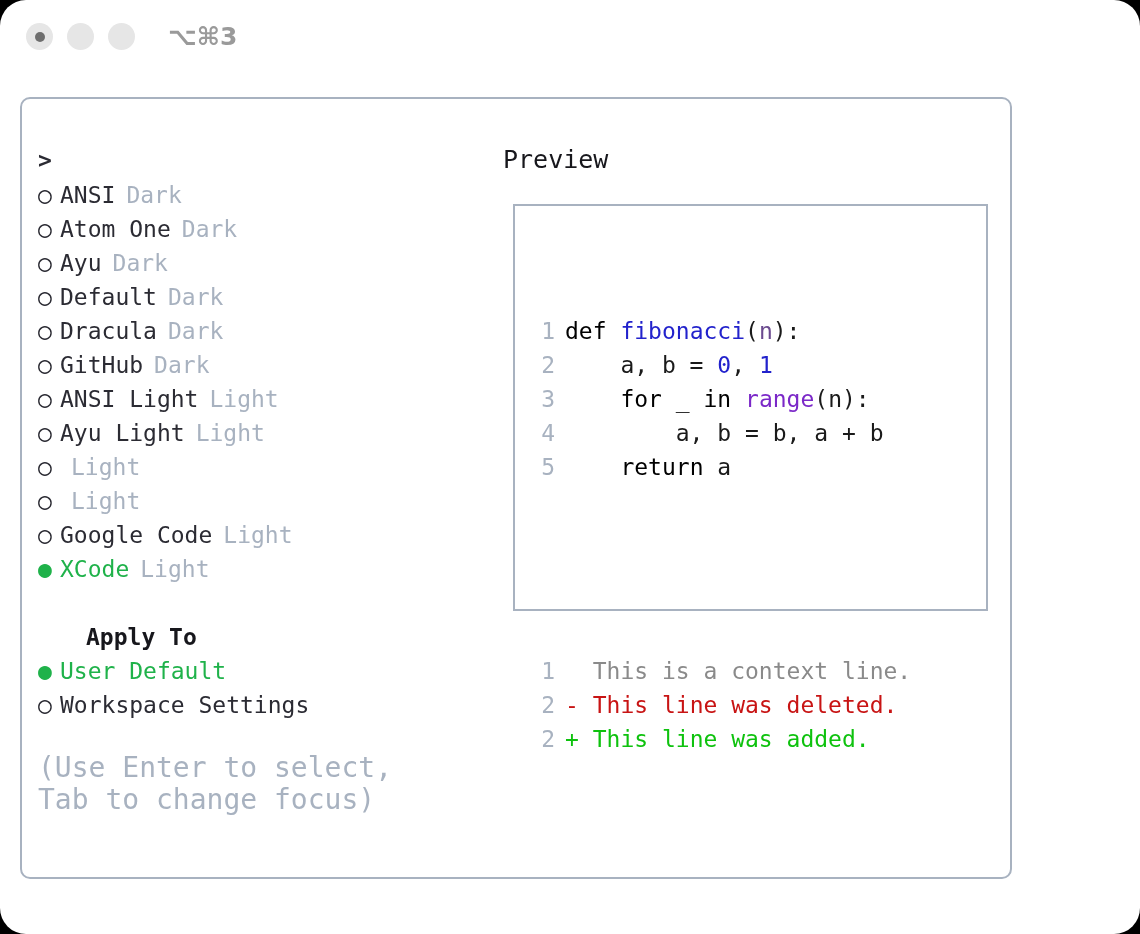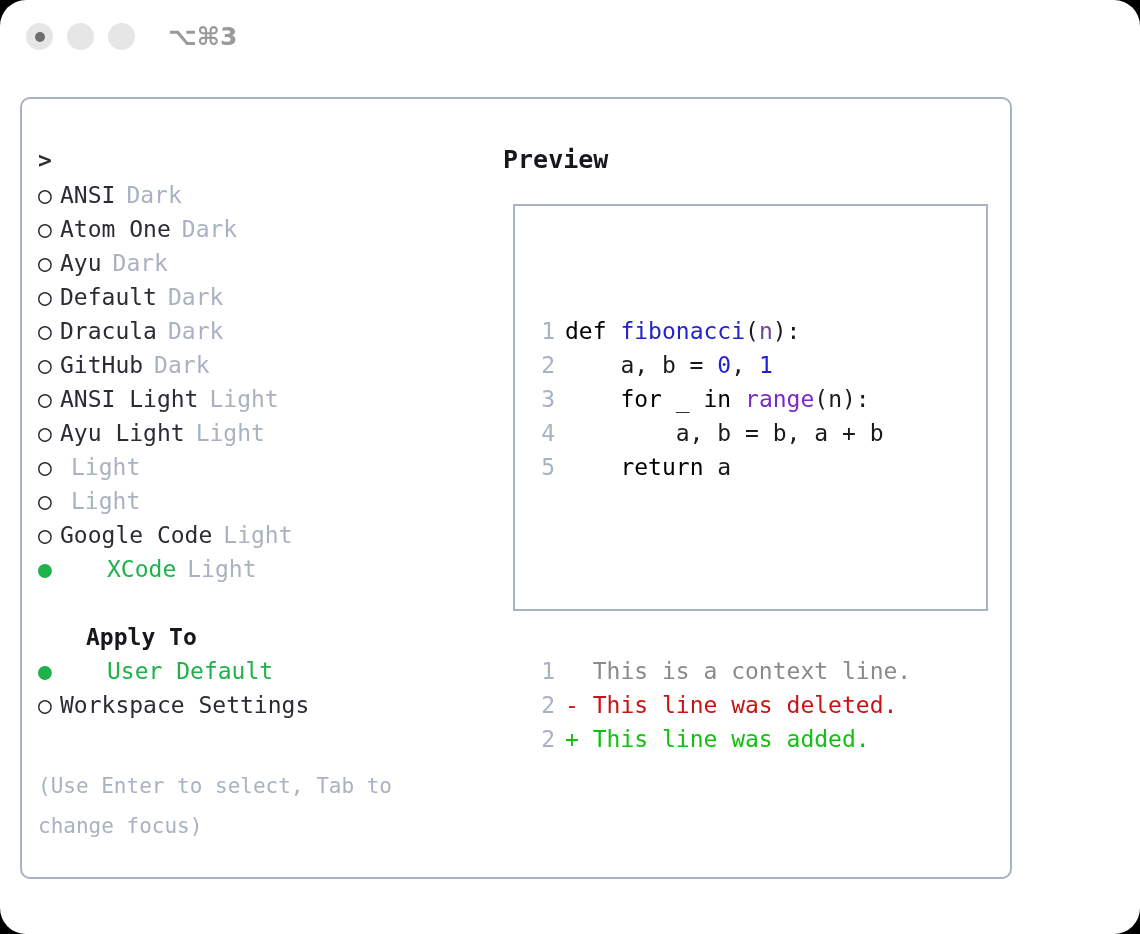--- a/index.html
+++ b/index.html
@@ -104,21 +104,20 @@
   .marker.sel {
     color: #1fb24a;
   }
   .marker.none { color: transparent; }
   .label {
     color: #2b2b33;
     text-align: right;
   }
   .label.sel {
     color: #1fb24a;
-    margin-left: 47px;
   }
   .tag {
     color: #a8b2c0;
     padding-left: 11px;
   }
   .heading {
     font-size: 25px;
     font-weight: bold;
     color: #17171c;
     height: 36px;
@@ -132,36 +131,36 @@
     color: #17171c;
     height: 34px;
     line-height: 34px;
     display: flex;
     white-space: pre;
     font-weight: bold;
     gap: 26px;
   }
   .spacer-row { height: 34px; }
   .hint {
-    margin-top: 44px;
-    font-size: 21px;
-    line-height: 40px;
+    margin-top: 30px;
+    font-size: 28px;
+    line-height: 32px;
     color: #a8b2c0;
     width: 410px;
   }
   
   .right-col {
     position: absolute;
     left: 481px;
     top: 43px;
     width: 490px;
   }
   .preview-title {
     font-size: 25px;
-    font-weight: bold;
+    font-weight: normal;
     color: #17171c;
     line-height: 36px;
   }
   .preview-box {
     margin-top: 26px;
     margin-left: 10px;
     width: 475px;
     height: 407px;
     border: 2px solid #a8b2c0;
     box-sizing: border-box;

